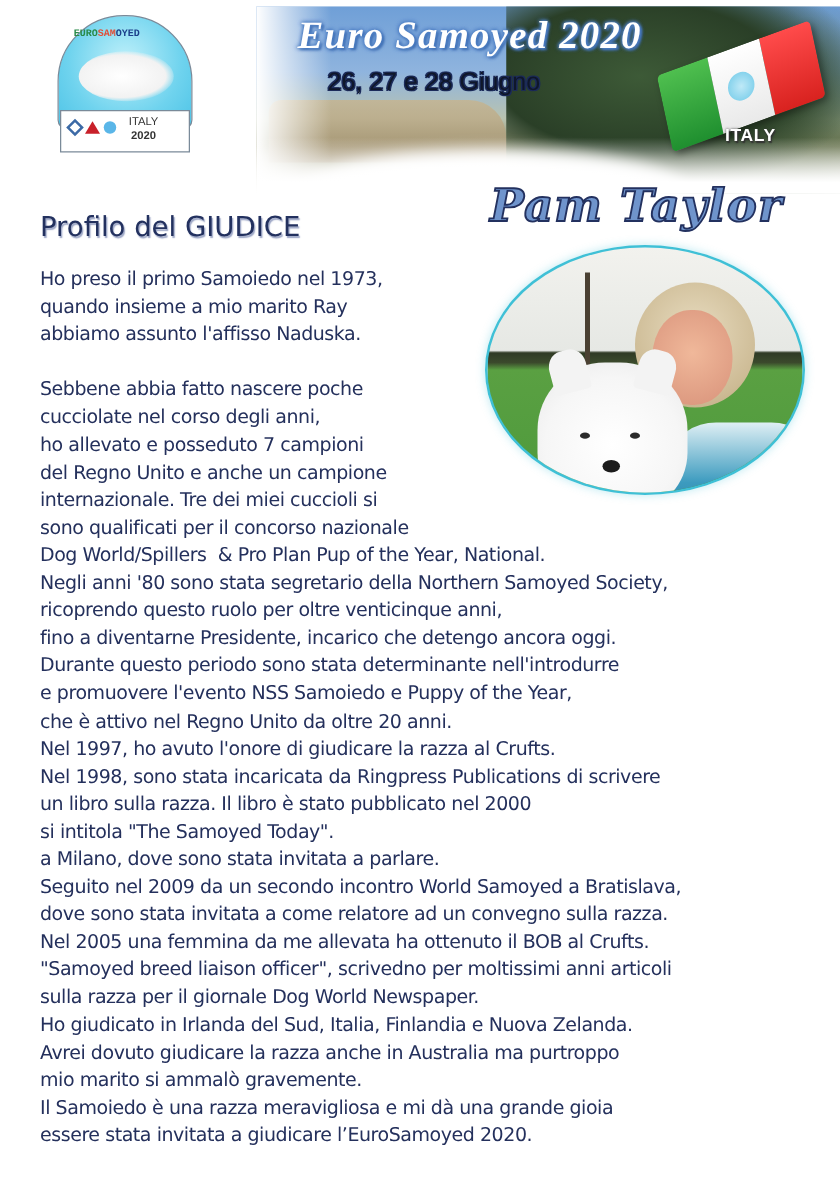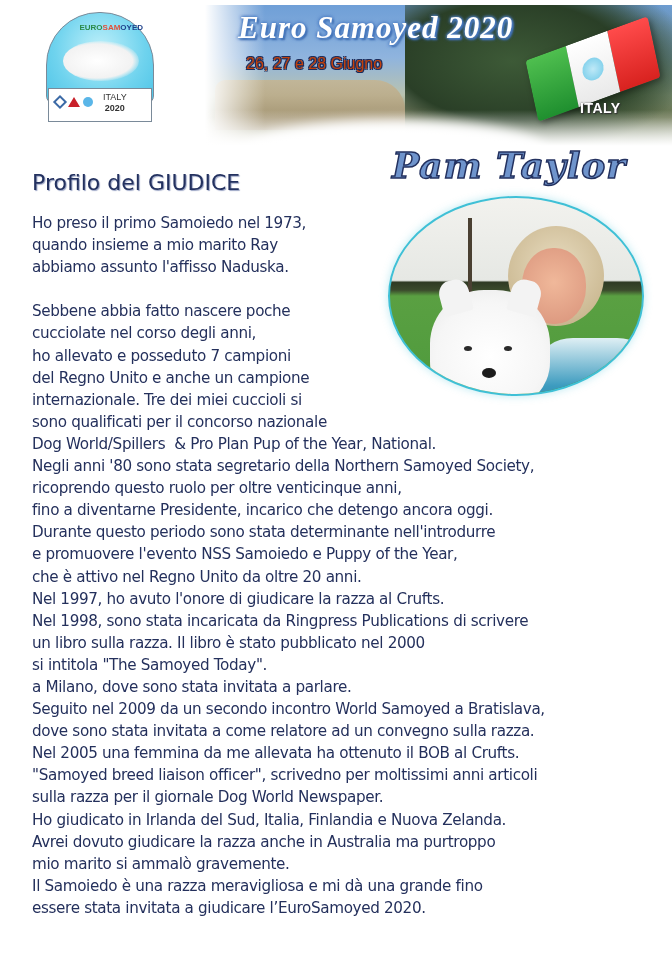--- a/index.html
+++ b/index.html
@@ -44,22 +44,22 @@
   }
   .event-title {
     position: absolute; left: 238px; top: 10px;
     font-family: Liberation Serif, serif; font-style: italic; font-weight: bold;
     font-size: 31px; color: #ffffff;
     text-shadow: 0 0 3px #4f7fc4, 0 0 3px #4f7fc4, 0 0 4px #4f7fc4, 2px 2px 2px #3a6aad;
     letter-spacing: 1px;
     white-space: nowrap;
   }
   .event-dates {
-    position: absolute; left: 246px; top: 55px;
-    font-family: "Liberation Sans", sans-serif; font-size: 16px; color: #c2410c;
+    position: absolute; left: 262px; top: 55px;
+    font-family: "Liberation Sans", sans-serif; font-size: 20px; color: #0f172a;
     text-shadow: 1px 1px 0 #1c2b5a, -1px -1px 0 #1c2b5a, 1px -1px 0 #1c2b5a, -1px 1px 0 #1c2b5a;
     white-space: nowrap;
   }
   
   .flag {
     position: absolute; left: 528px; top: 38px; width: 130px; height: 62px;
     transform: rotate(-20deg) skewX(-8deg);
     display: flex; border-radius: 4px; overflow: hidden;
     box-shadow: 2px 3px 6px rgba(0,0,0,.35);
   }
@@ -80,22 +80,22 @@
   .logo {
     position: absolute; left: 46px; top: 12px; width: 108px; height: 110px;
   }
   .logo-dome {
     position: absolute; left: 0; top: 0; width: 106px; height: 90px;
     border-radius: 53px 53px 8px 8px;
     background: radial-gradient(ellipse at 50% 40%, #bff0fa 0%, #6fd3ee 60%, #4cc3e6 100%);
     border: 1px solid #7a8a99;
   }
   .logo-arc {
-    position: absolute; left: 12px; top: 10px; width: 84px; text-align: right;
-    font-family: Liberation Sans, sans-serif; font-weight: bold; font-size: 8px; color: #2a8a4a;
+    position: absolute; left: 12px; top: 10px; width: 84px; text-align: left;
+    font-family: Liberation Mono, monospace; font-weight: bold; font-size: 8px; color: #2a8a4a;
   }
   .logo-arc .m { color: #e0503a; }
   .logo-arc .b { color: #1c3f8a; }
   .logo-dog {
     position: absolute; left: 16px; top: 28px; width: 76px; height: 40px;
     background: radial-gradient(ellipse at 45% 50%, #ffffff 0%, #f2f2f2 60%, rgba(242,242,242,0) 75%);
     border-radius: 50%;
   }
   .logo-base {
     position: absolute; left: 2px; top: 76px; width: 102px; height: 32px;
@@ -260,15 +260,15 @@
     <span class="line">si intitola "The Samoyed Today".</span>
     <span class="line">a Milano, dove sono stata invitata a parlare.</span>
     <span class="line">Seguito nel 2009 da un secondo incontro World Samoyed a Bratislava,</span>
     <span class="line">dove sono stata invitata a come relatore ad un convegno sulla razza.</span>
     <span class="line">Nel 2005 una femmina da me allevata ha ottenuto il BOB al Crufts.</span>
     <span class="line">"Samoyed breed liaison officer", scrivedno per moltissimi anni articoli</span>
     <span class="line">sulla razza per il giornale Dog World Newspaper.</span>
     <span class="line">Ho giudicato in Irlanda del Sud, Italia, Finlandia e Nuova Zelanda.</span>
     <span class="line">Avrei dovuto giudicare la razza anche in Australia ma purtroppo</span>
     <span class="line">mio marito si ammalò gravemente.</span>
-    <span class="line">Il Samoiedo è una razza meravigliosa e mi dà una grande fino</span>
+    <span class="line">Il Samoiedo è una razza meravigliosa e mi dà una grande gioia</span>
     <span class="line">essere stata invitata a giudicare l’EuroSamoyed 2020.</span>
   </div>
 
 </body></html>

